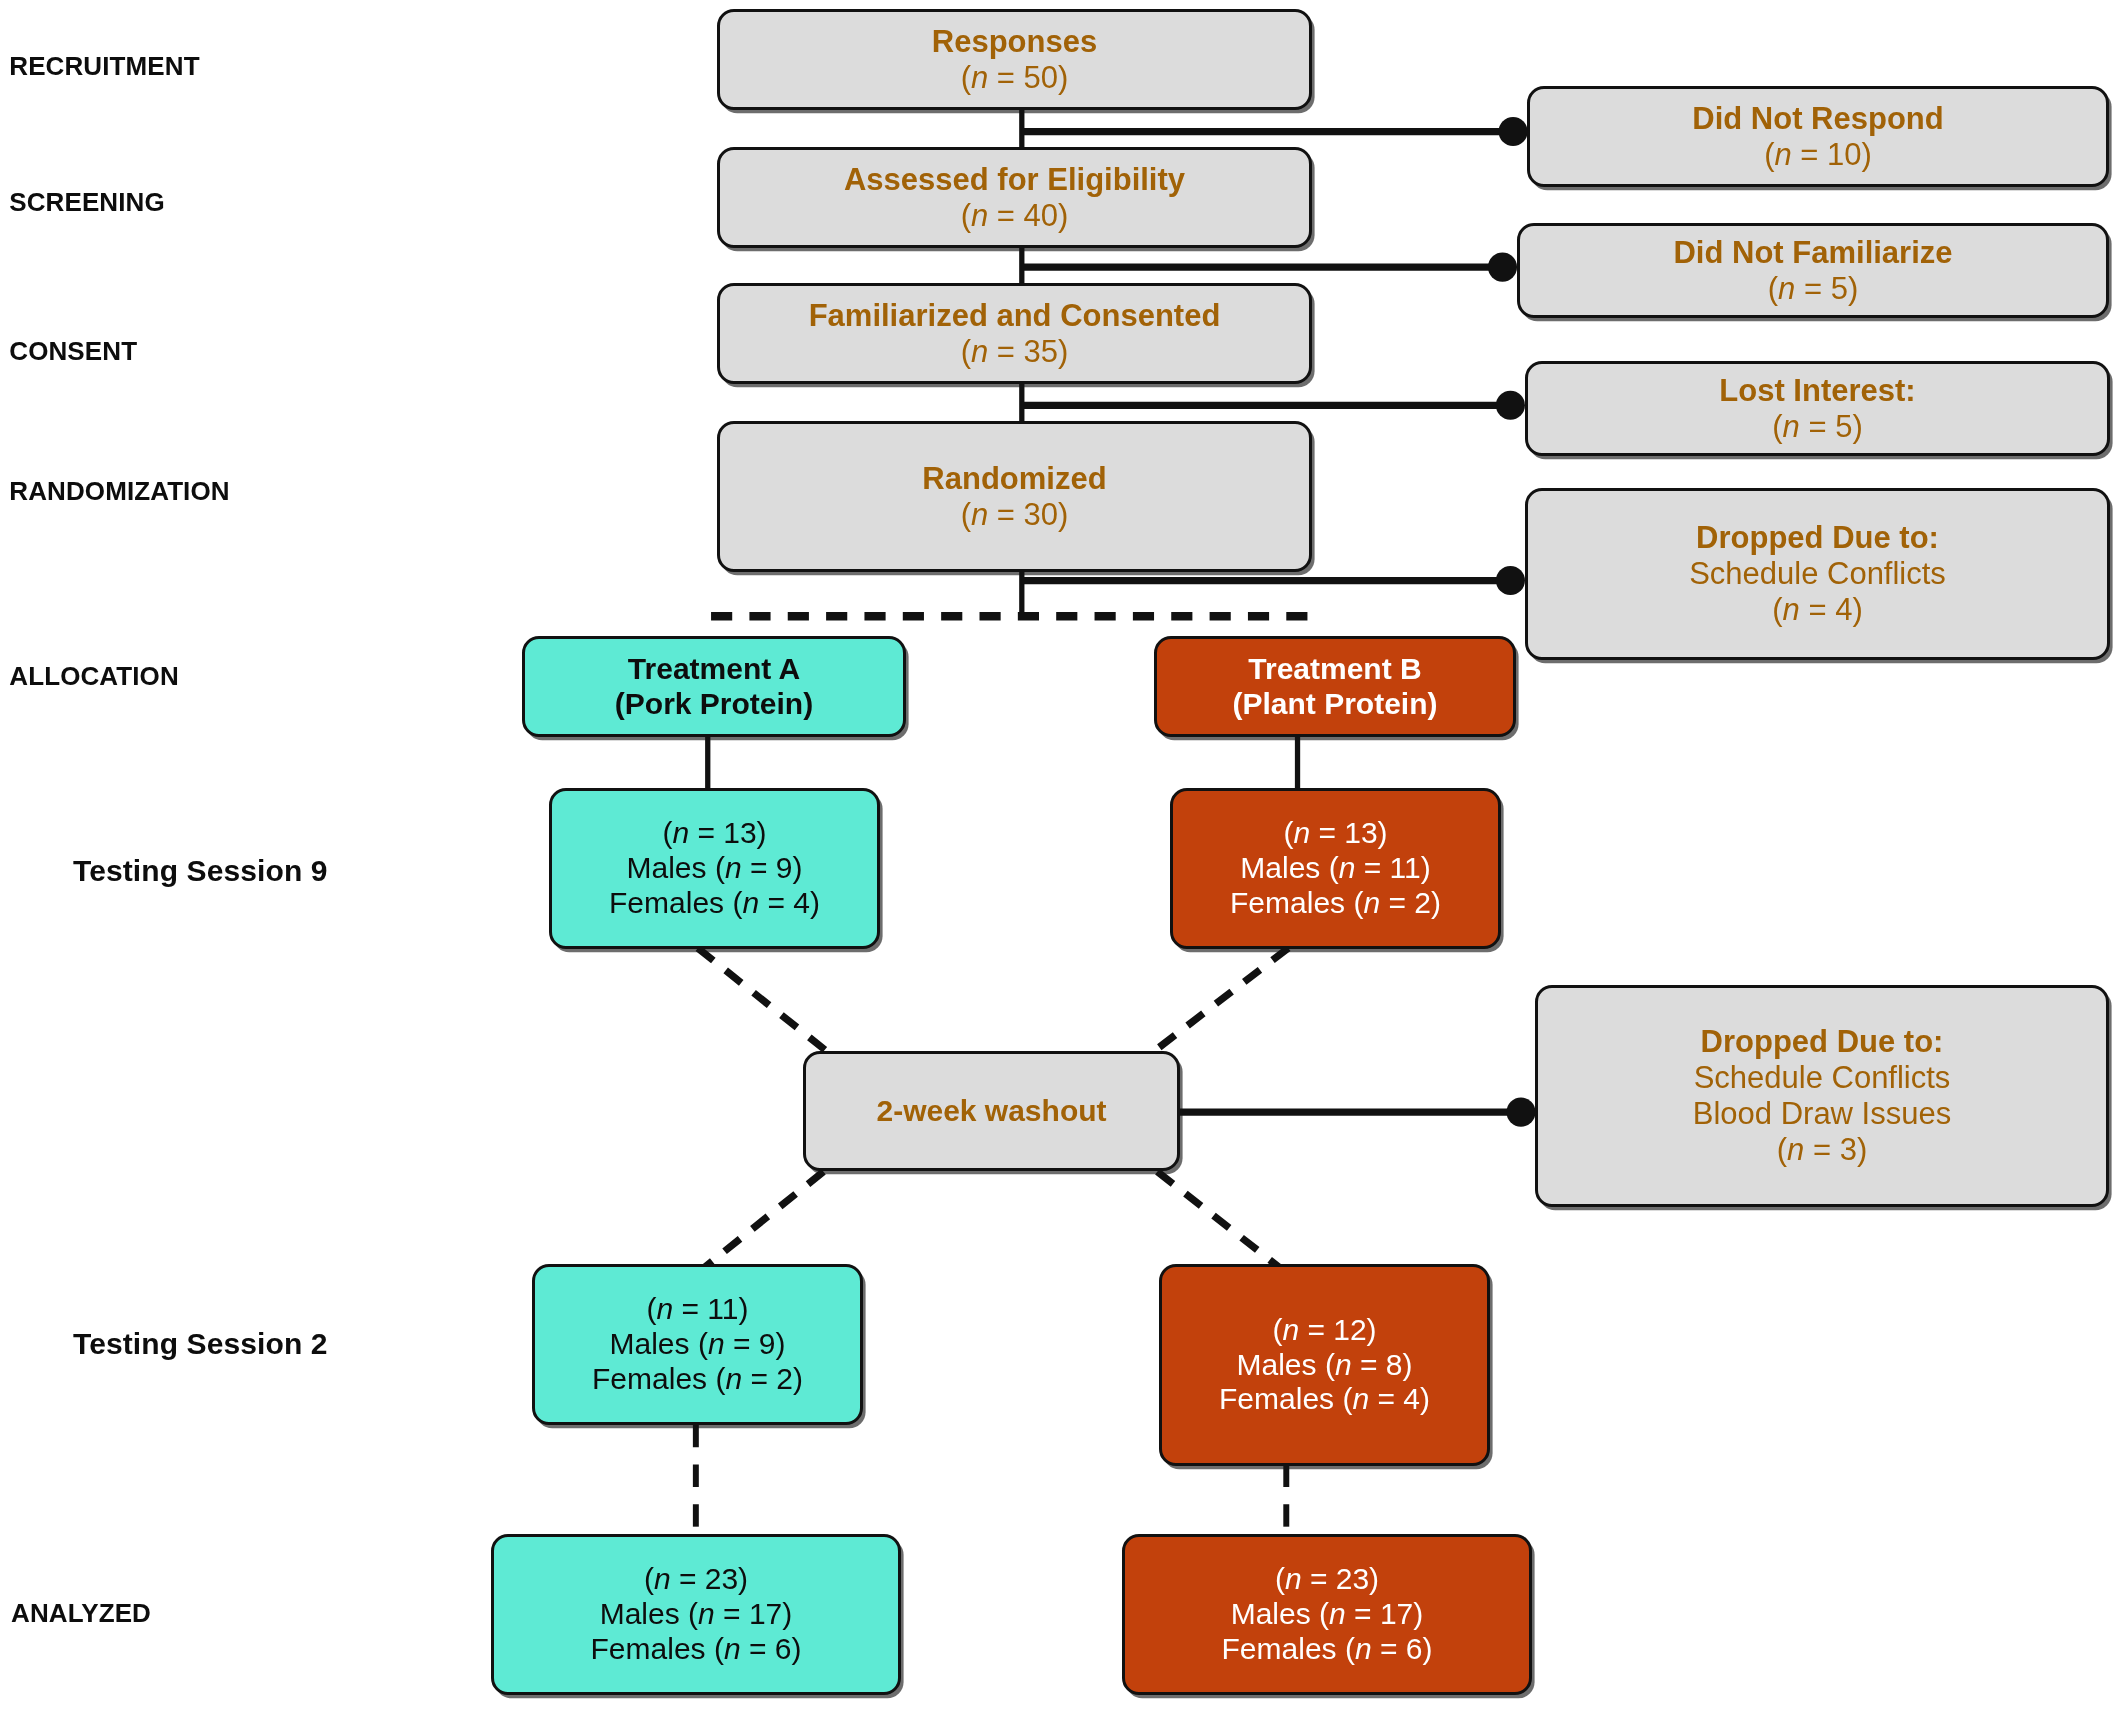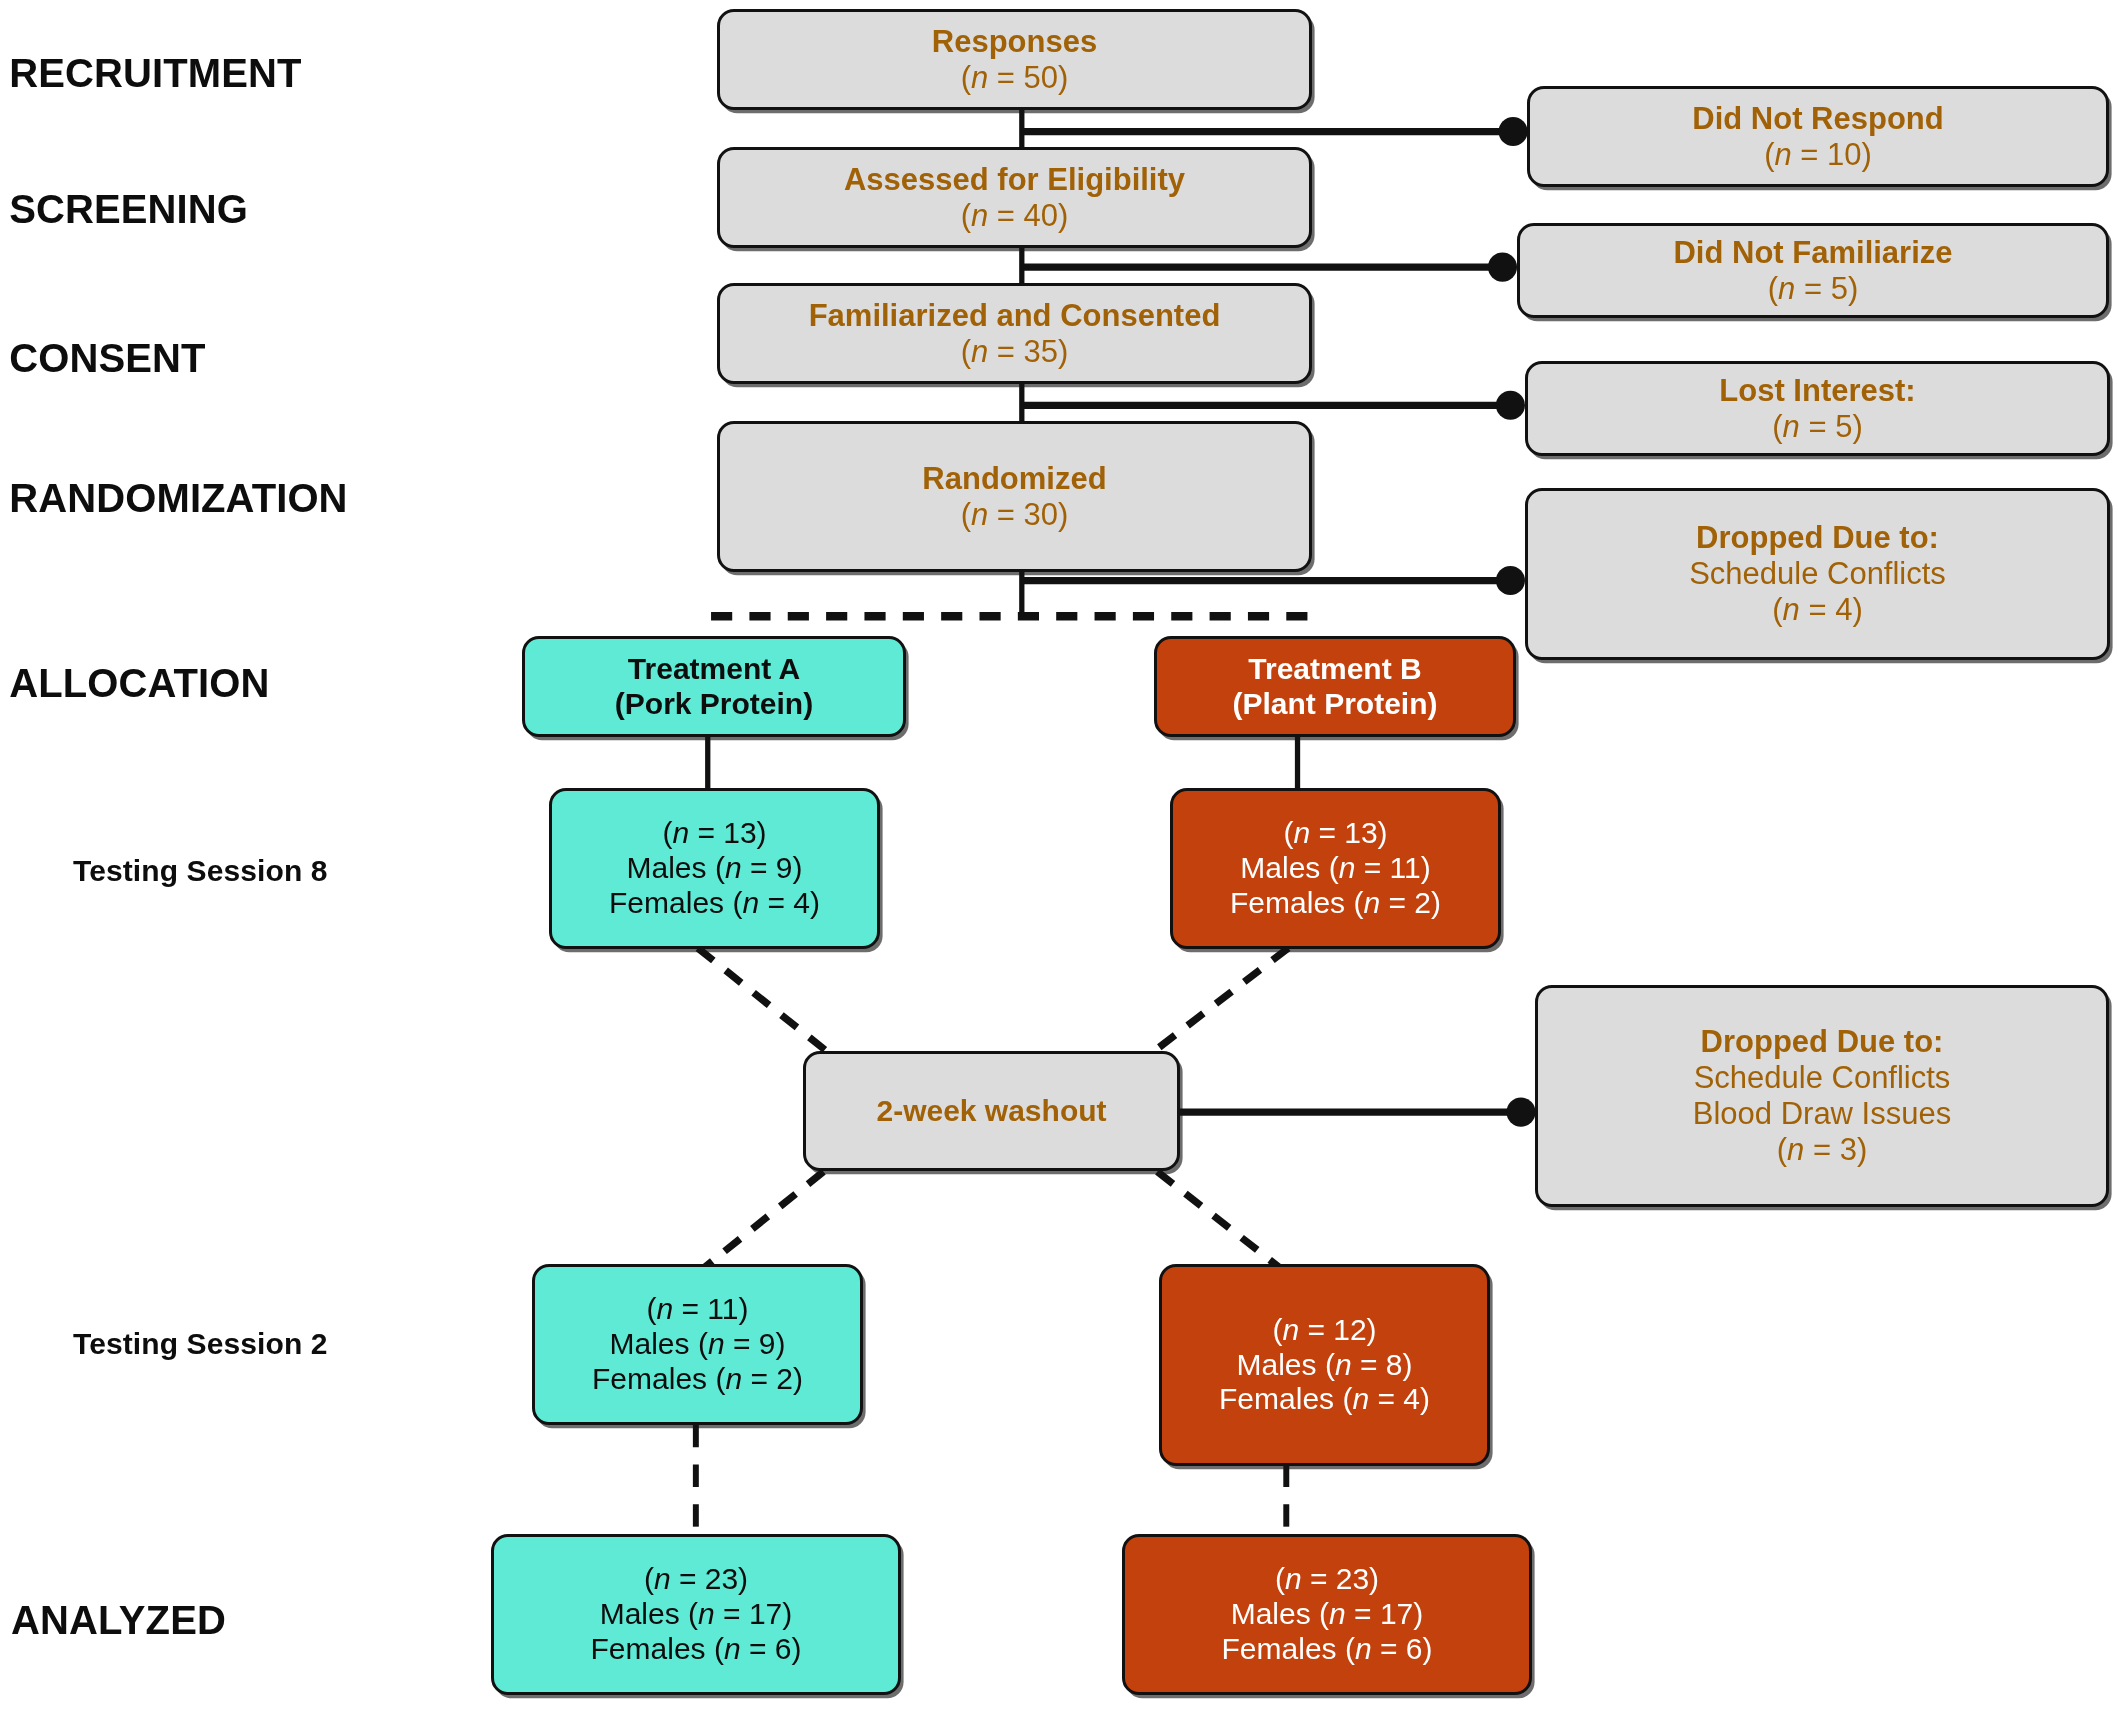--- a/index.html
+++ b/index.html
@@ -29,21 +29,21 @@
 
   
   .stage-label {
     position: absolute;
     font-weight: bold;
     color: #0d0d0d;
     white-space: nowrap;
     letter-spacing: 0.1px;
     line-height: 1;
   }
-  .stage-label.caps { font-size: 40px; }
+  .stage-label.caps { font-size: 26px; }
   .stage-label.mixed { font-size: 30px; }
 
   
   .node {
     position: absolute;
     display: flex;
     flex-direction: column;
     align-items: center;
     justify-content: center;
     text-align: center;
@@ -114,21 +114,21 @@
 
       <line x1="1945" y1="2155" x2="1945" y2="2320" stroke-width="9" stroke-dasharray="34 26"></line>
     </g>
   </svg>
 
   <div class="stage-label caps" style="left:9.3px; top:53px;">RECRUITMENT</div>
   <div class="stage-label caps" style="left:9.3px; top:189px;">SCREENING</div>
   <div class="stage-label caps" style="left:9.3px; top:338px;">CONSENT</div>
   <div class="stage-label caps" style="left:9.3px; top:478px;">RANDOMIZATION</div>
   <div class="stage-label caps" style="left:9.3px; top:663px;">ALLOCATION</div>
-  <div class="stage-label mixed" style="left:73px; top:856px;">Testing Session 8</div>
+  <div class="stage-label mixed" style="left:73px; top:856px;">Testing Session 9</div>
   <div class="stage-label mixed" style="left:73px; top:1329px;">Testing Session 2</div>
   <div class="stage-label caps" style="left:11px; top:1600px;">ANALYZED</div>
 
   <div class="node gray fs-main" style="left:717px; top:9.3px; width:595px; height:101px;">
     <span class="ln head">Responses</span>
     <span class="ln plain">(<em class="n">n</em> = 50)</span>
   </div>
 
   <div class="node gray fs-main" style="left:717px; top:147px; width:595px; height:101px;">
     <span class="ln head">Assessed for Eligibility</span>

